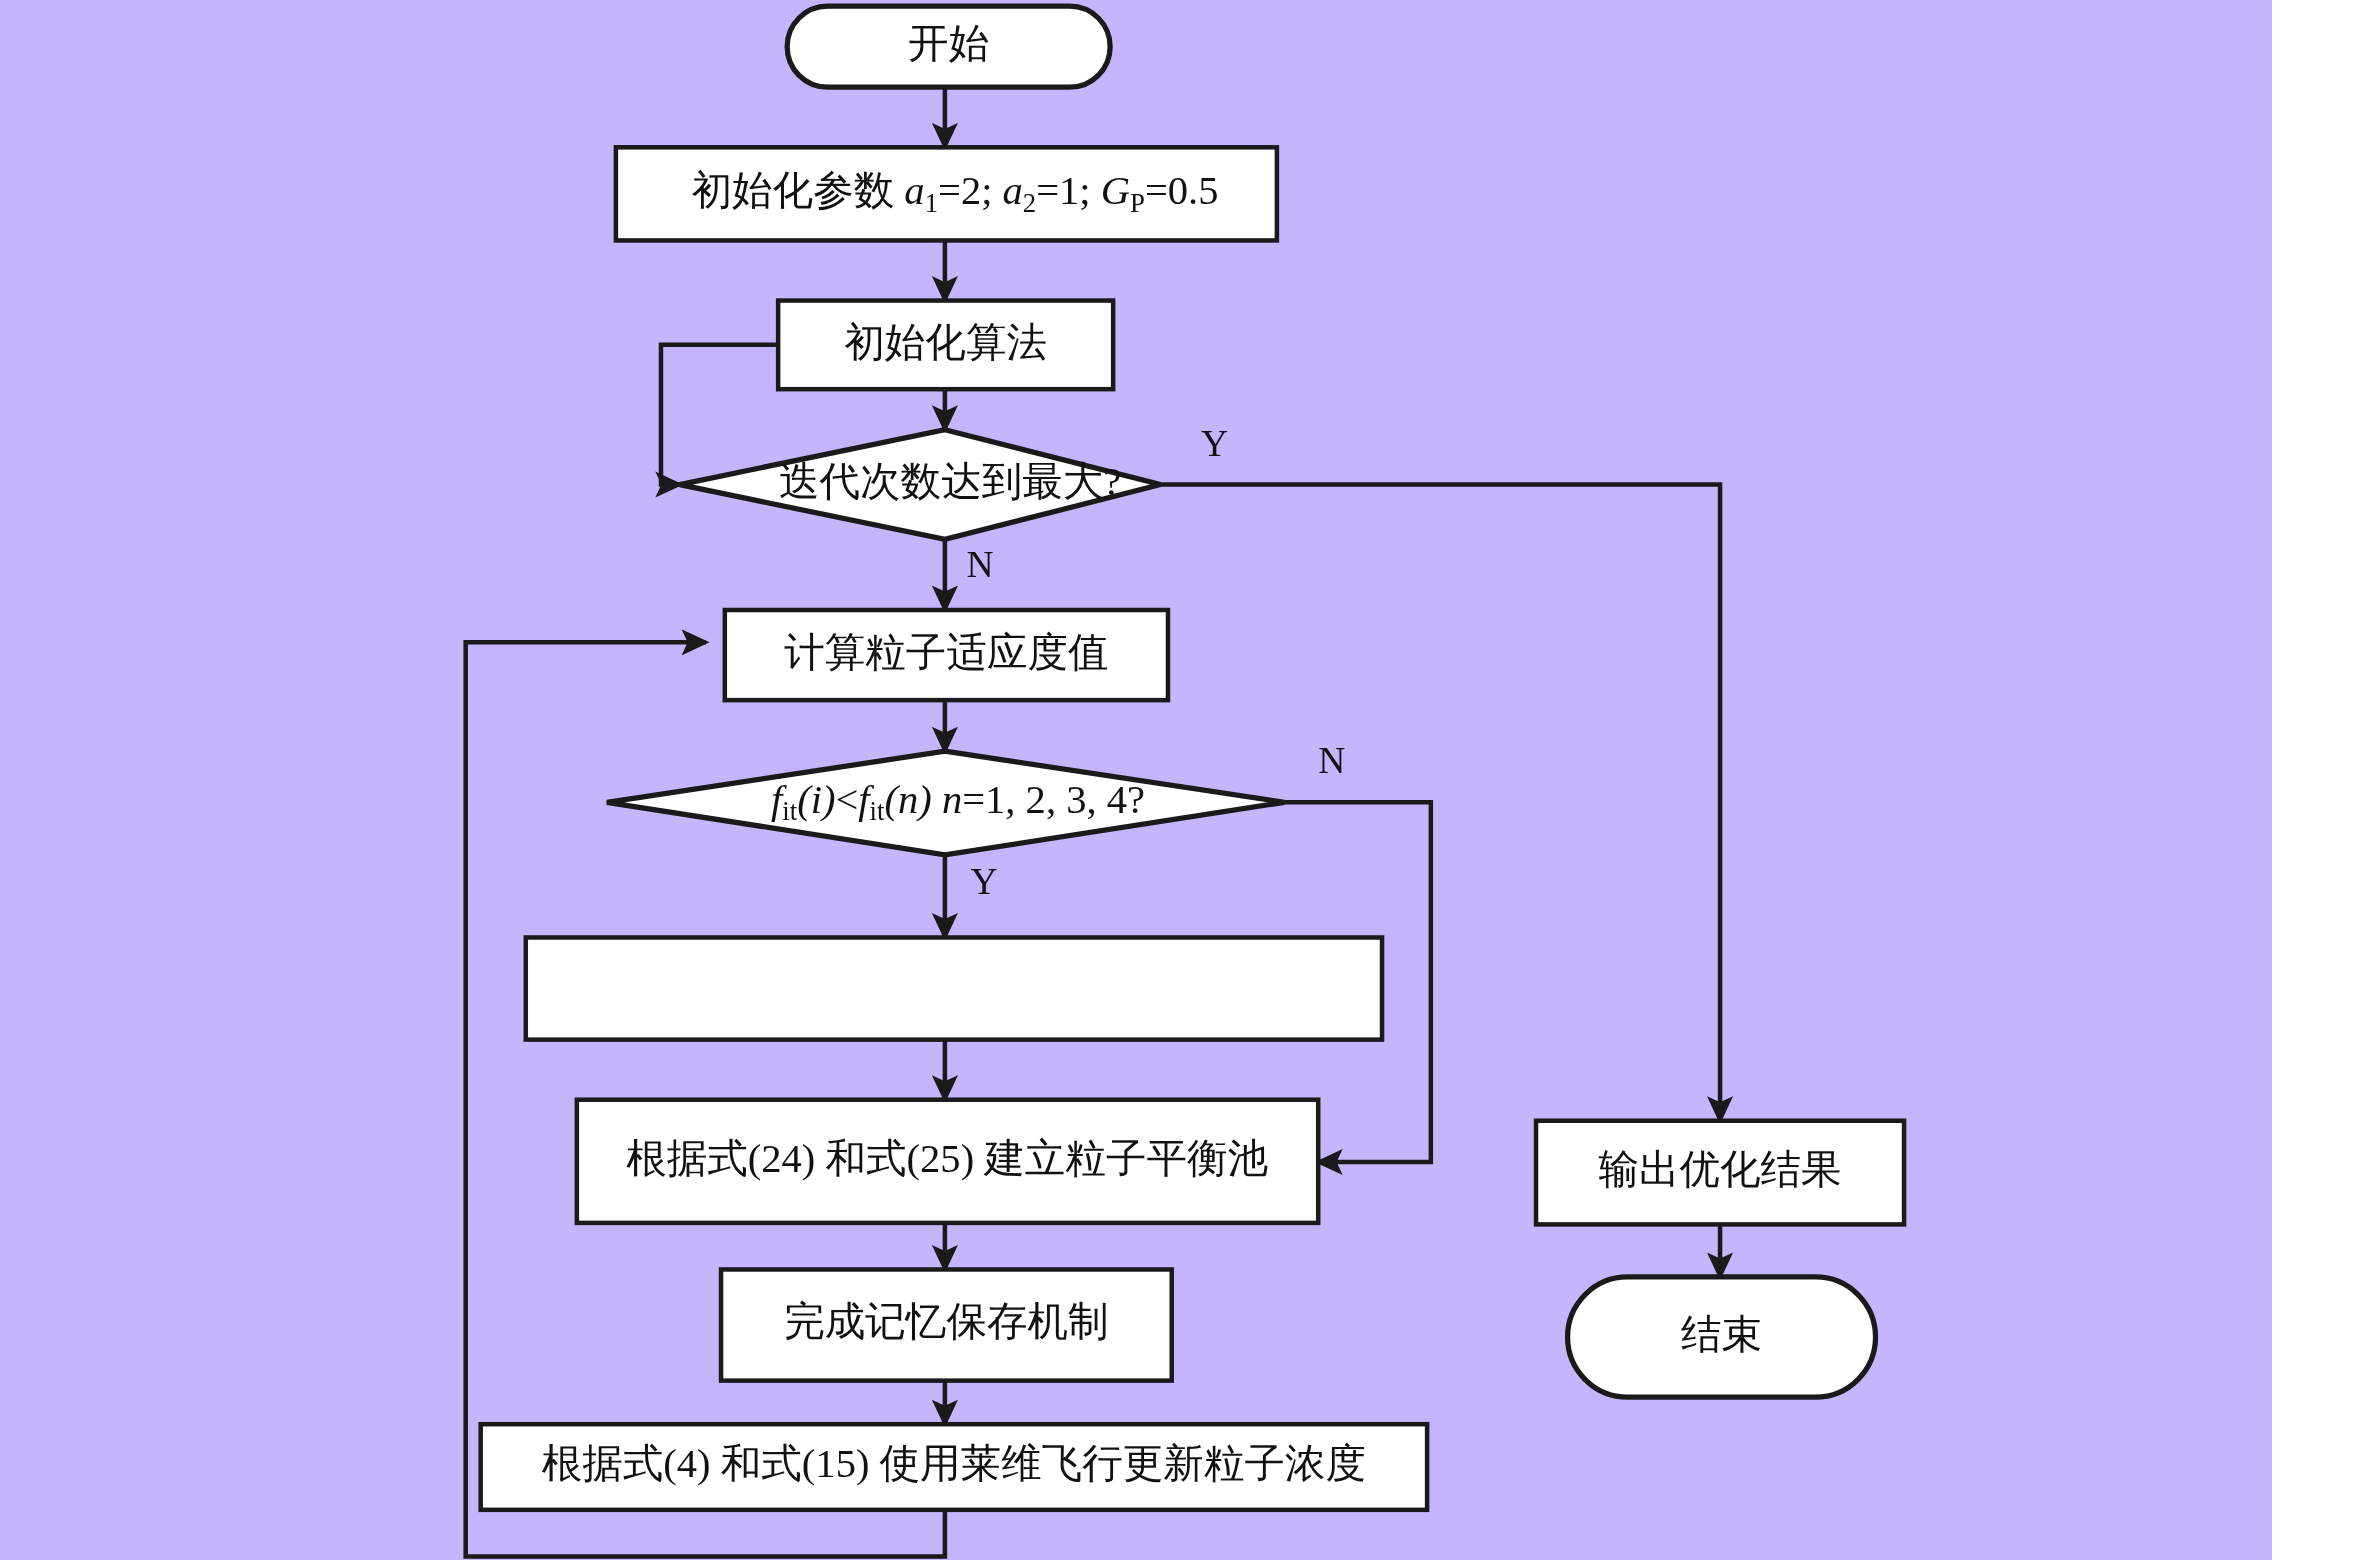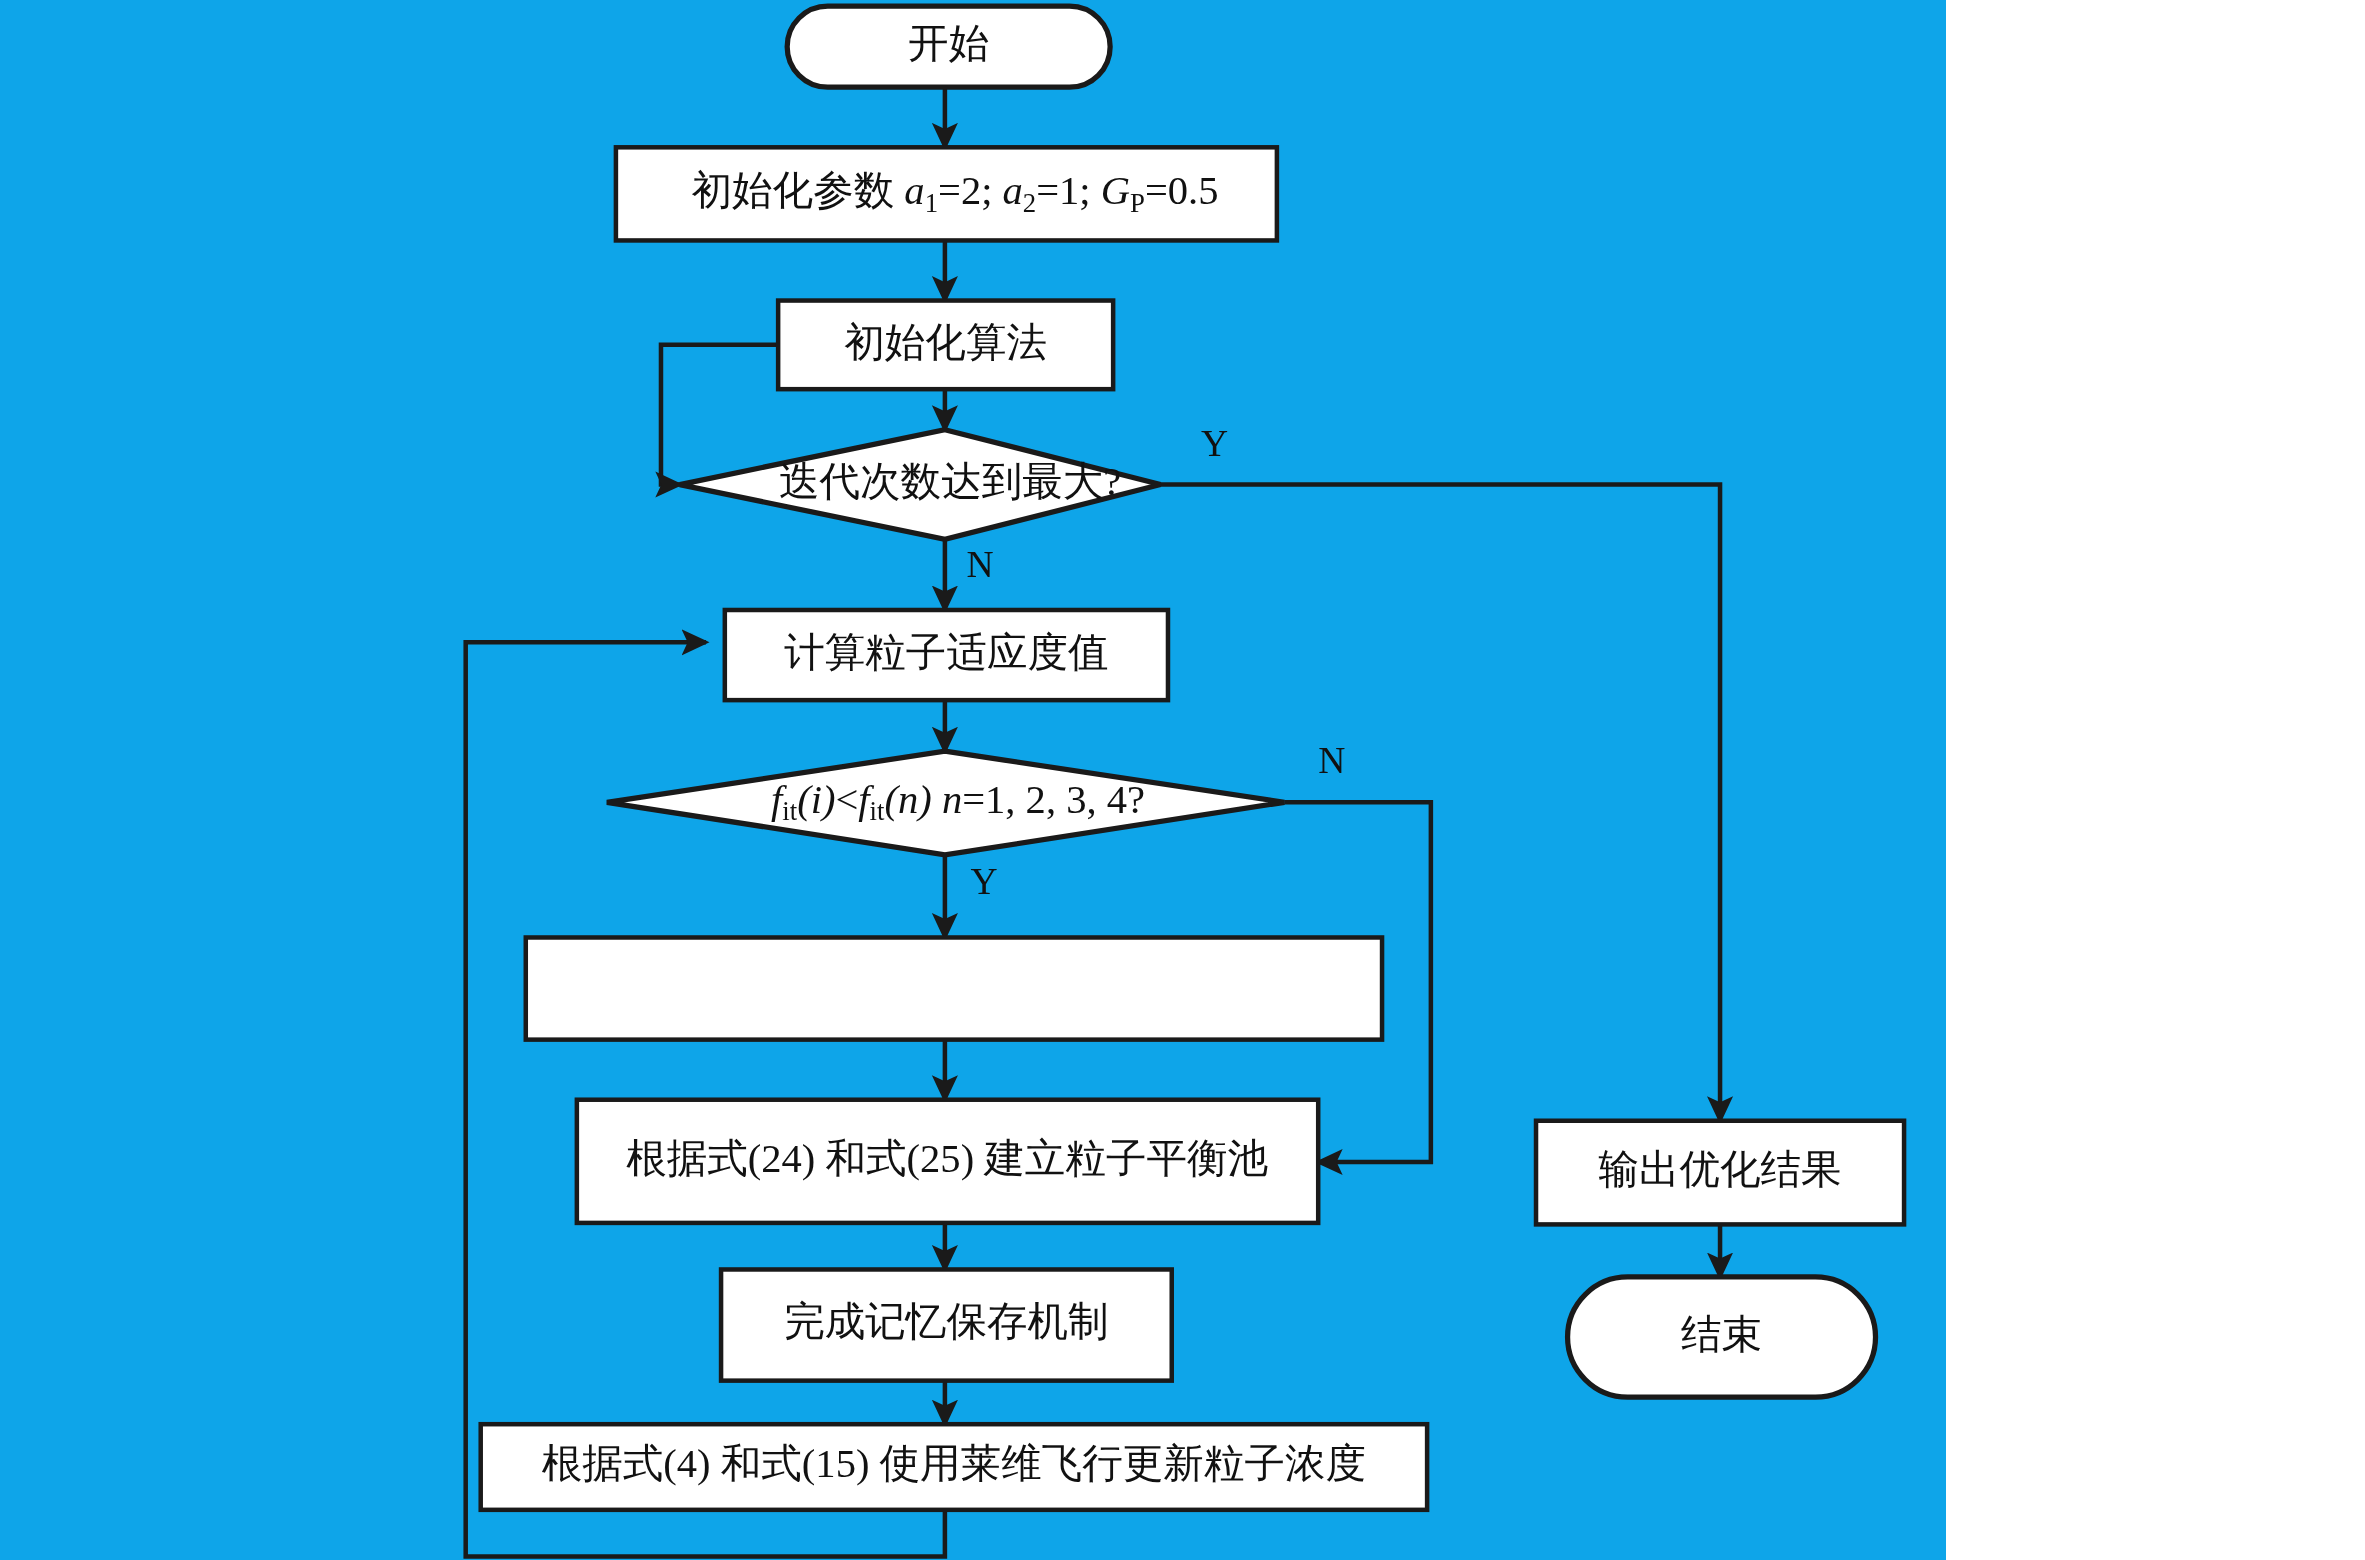--- a/index.html
+++ b/index.html
@@ -5,23 +5,23 @@
   html, body {
     margin: 0;
     padding: 0;
     background: #ffffff;
   }
   body {
     font-family: "Liberation Serif", "DejaVu Serif", serif;
   }
   #flowchart-root {
     position: relative;
-    width: 1946px;
+    width: 2272px;
     height: 1561px;
-    background: #0ea5e9;
+    background: #c4b5fd;
     overflow: hidden;
   }
   svg#flow-svg {
     position: absolute;
     top: 0;
     left: 0;
     width: 2366px;
     height: 1561px;
   }
   .node-rect    { fill: #ffffff; stroke: #1a1a1a; stroke-width: 6; }

